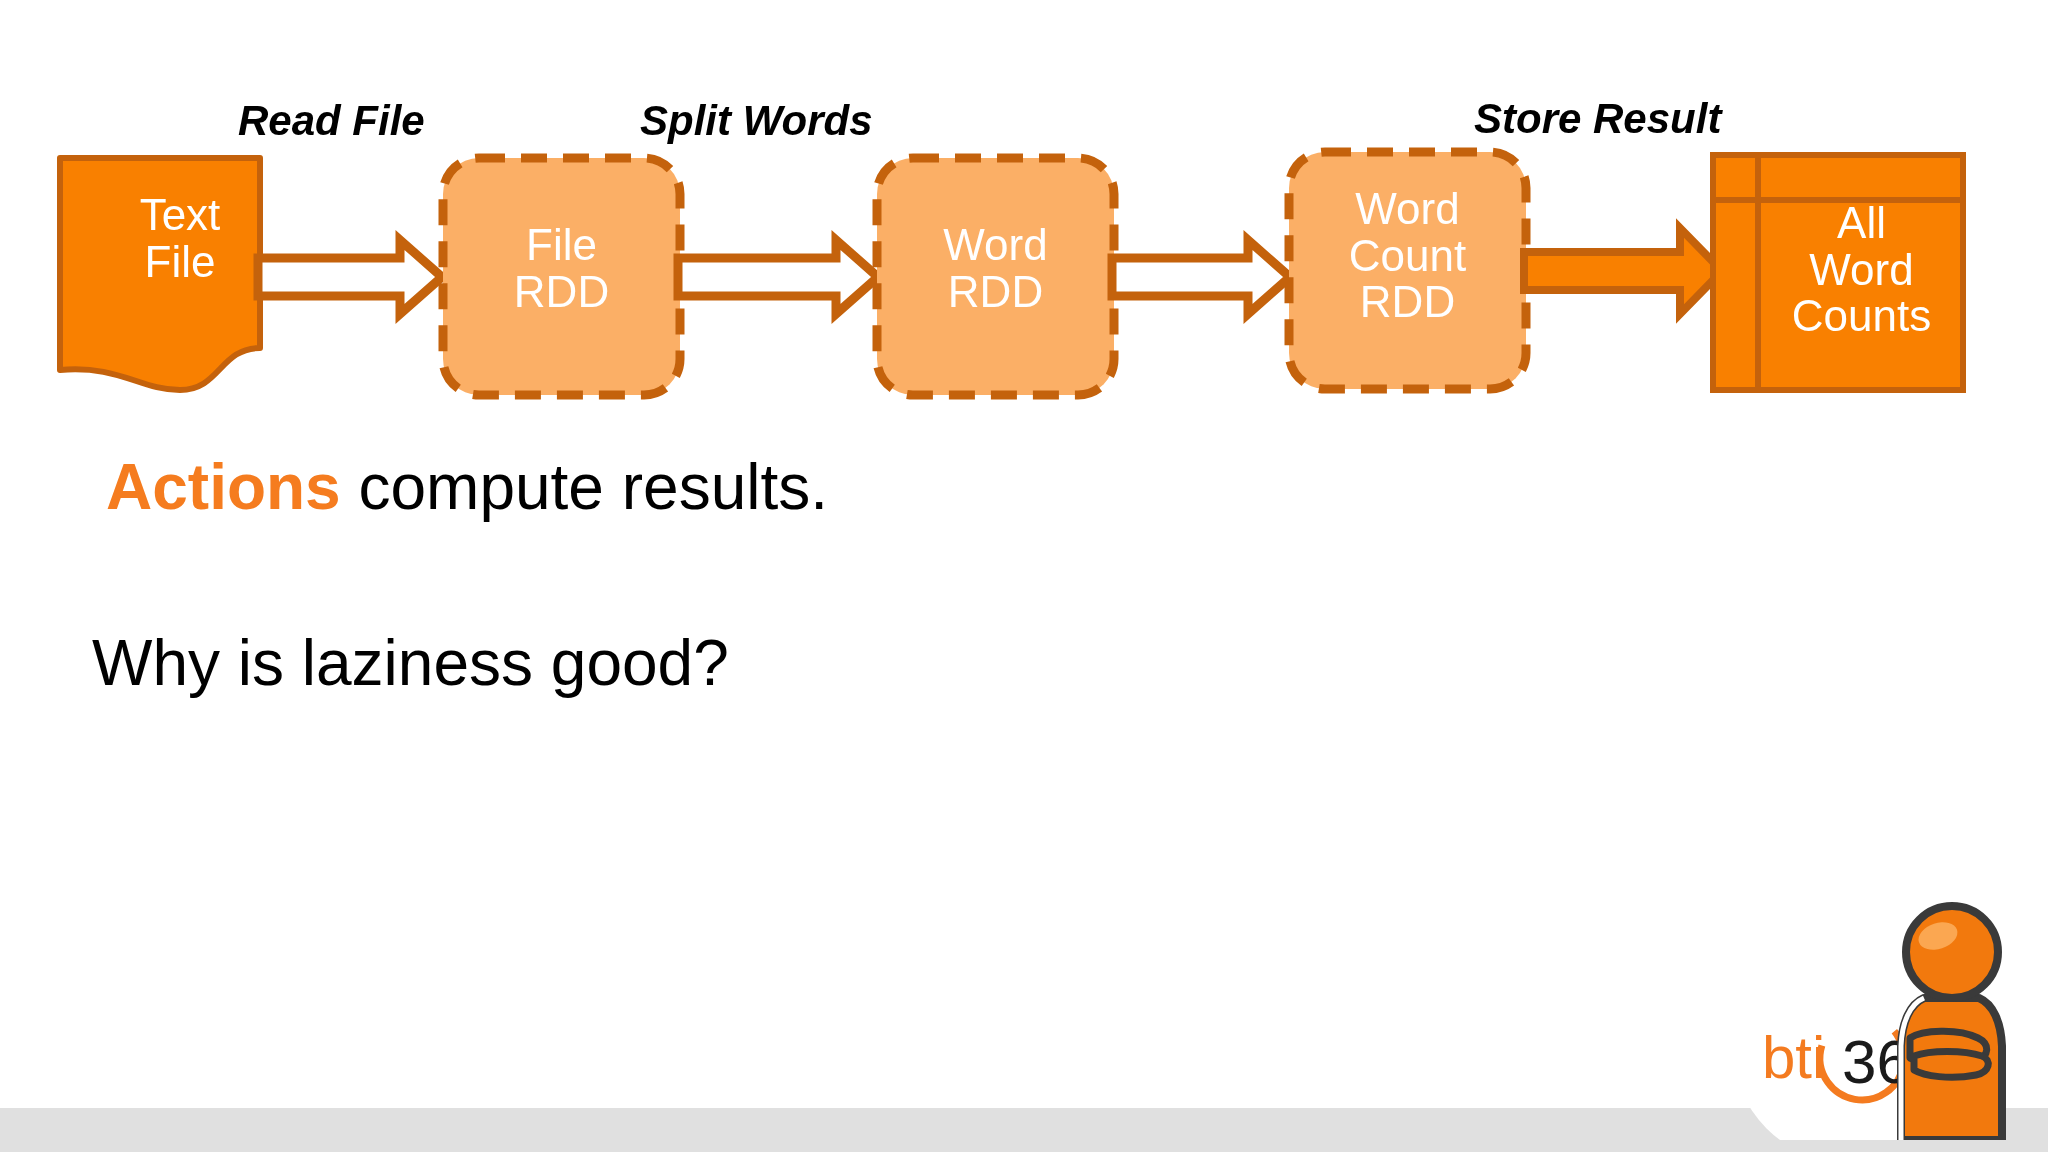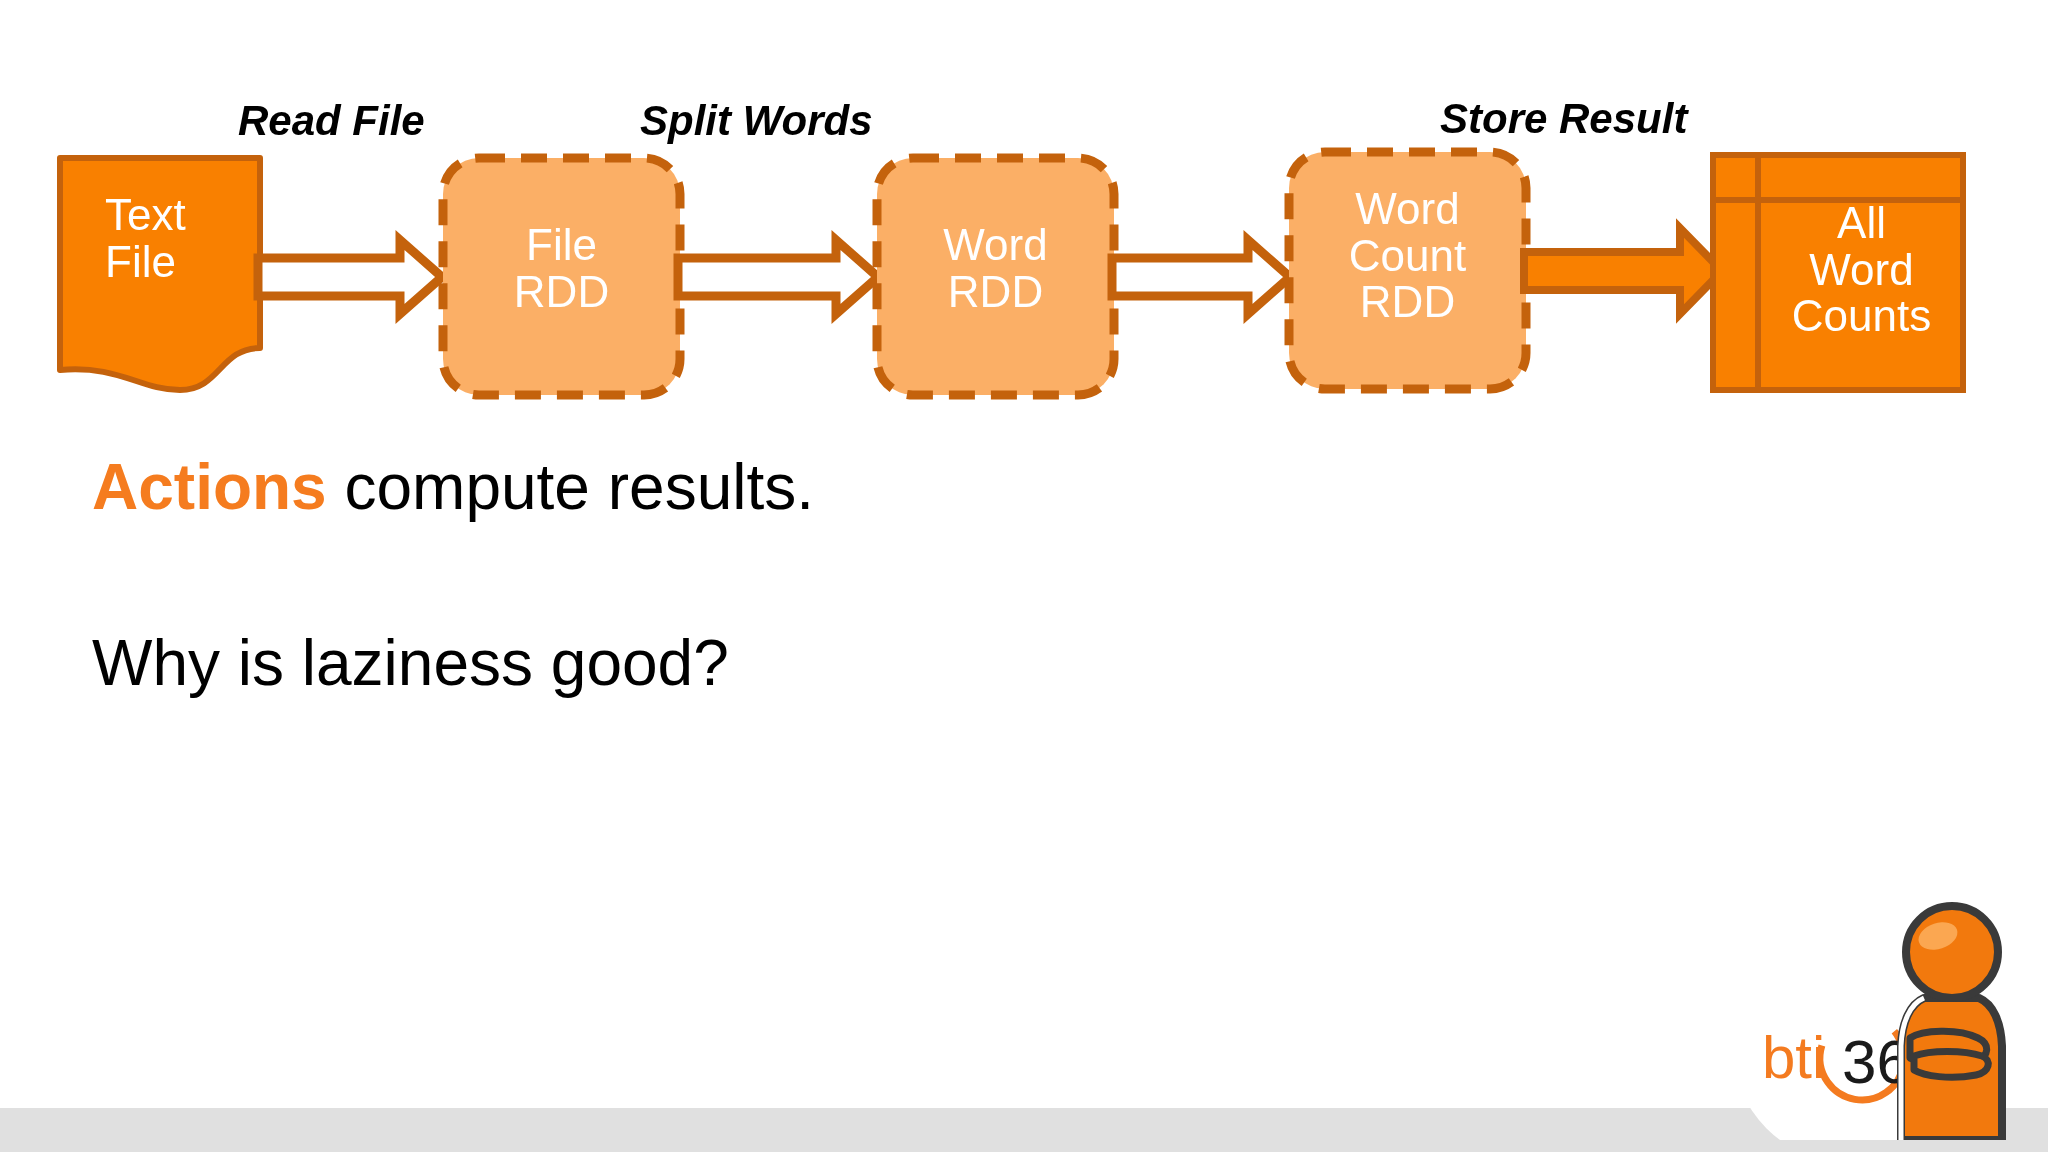--- a/index.html
+++ b/index.html
@@ -54,38 +54,38 @@
     justify-content: center;
     color: #ffffff;
     font-family: "Liberation Sans", sans-serif;
     font-size: 44px;
     line-height: 1.06;
     white-space: nowrap;
     text-align: center;
     pointer-events: none;
   }
   .node-caption.left-align {
-    align-items: flex-start;
+    align-items: center;
   }
 
   
   .body-text {
     position: absolute;
     left: 92px;
     font-family: "Liberation Sans", sans-serif;
     font-size: 64px;
     color: #000000;
     line-height: 1.1;
     white-space: nowrap;
   }
   .body-text .kw {
     color: #F57C1F;
     font-weight: bold;
   }
-  #line-actions { top: 452px; }
+  #line-actions { top: 452px; margin-left: 14px; }
   #line-question { top: 628px; }
 
   
   .footer-bar {
     position: absolute;
     left: 0;
     bottom: 0;
     width: 2048px;
     height: 44px;
     background: #e0e0e0;
@@ -183,21 +183,21 @@
       </g>
 
     </svg>
   </div>
 
   <div class="edge-label" style="left:238px; top:100px;">Read File</div>
 
   <div class="edge-label" style="left:640px; top:100px;">Split Words</div>
 
 
-  <div class="edge-label" style="left:1440px; top:98px;">Store Result</div>
+  <div class="edge-label" style="left:1474px; top:98px;">Store Result</div>
 
   <div class="node-caption left-align" style="left:105px; top:192px; width:150px;">
     <span>Text</span>
     <span>File</span>
   </div>
 
   <div class="node-caption" style="left:443px; top:222px; width:237px;">
     <span>File</span>
     <span>RDD</span>
   </div>

